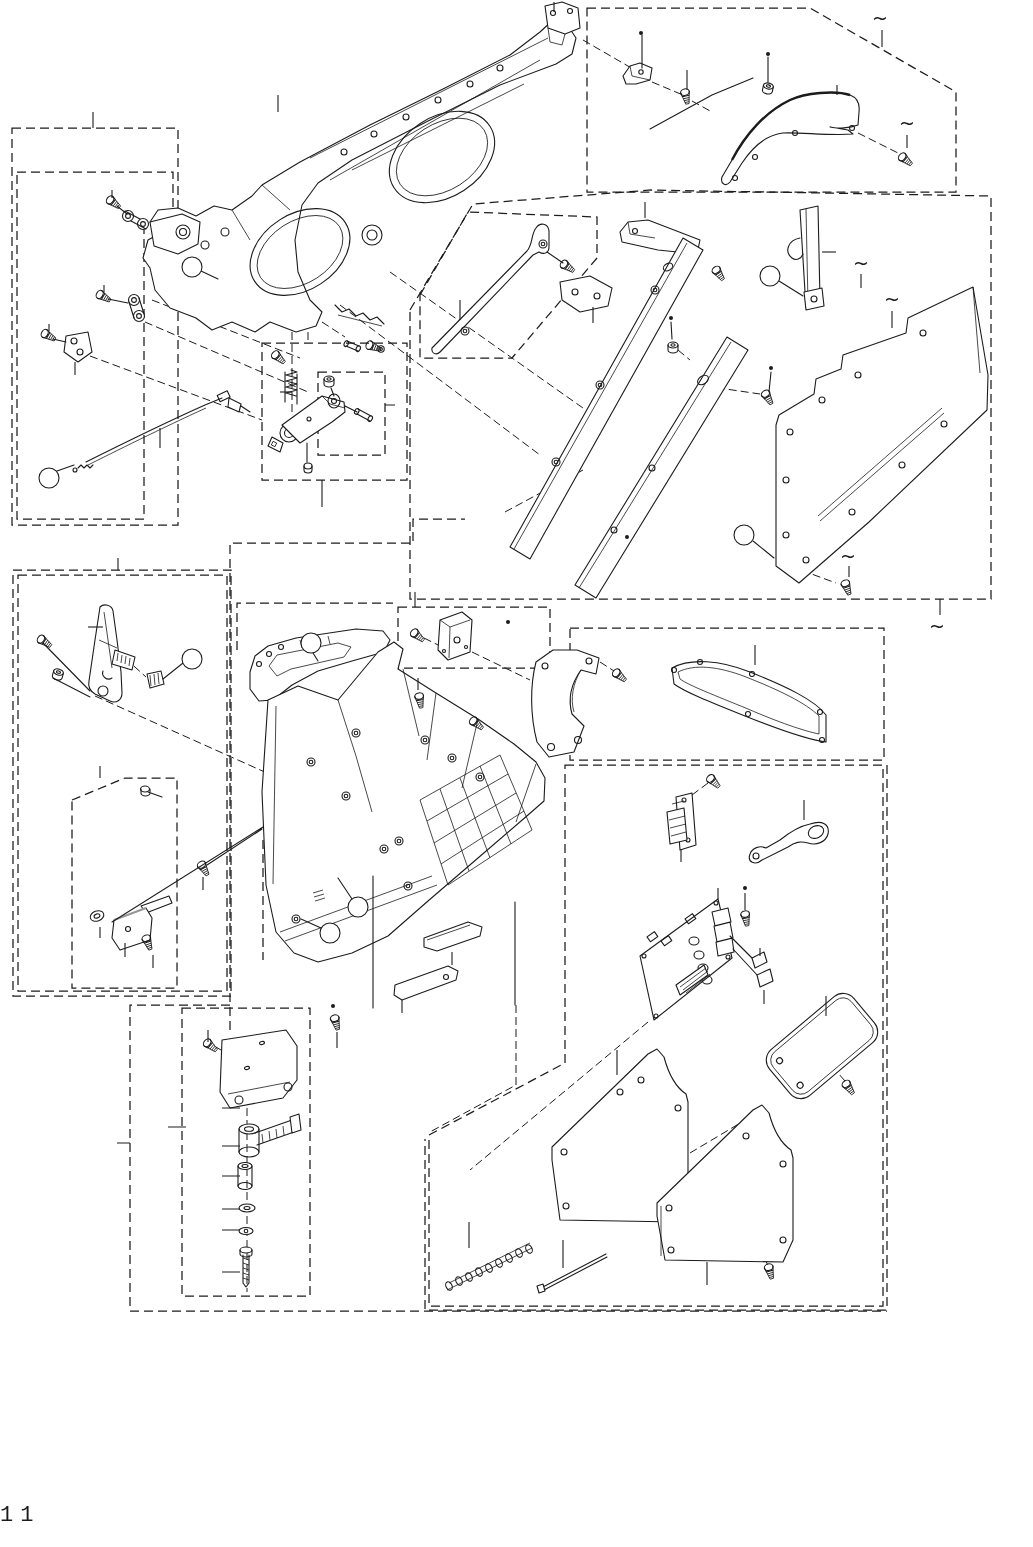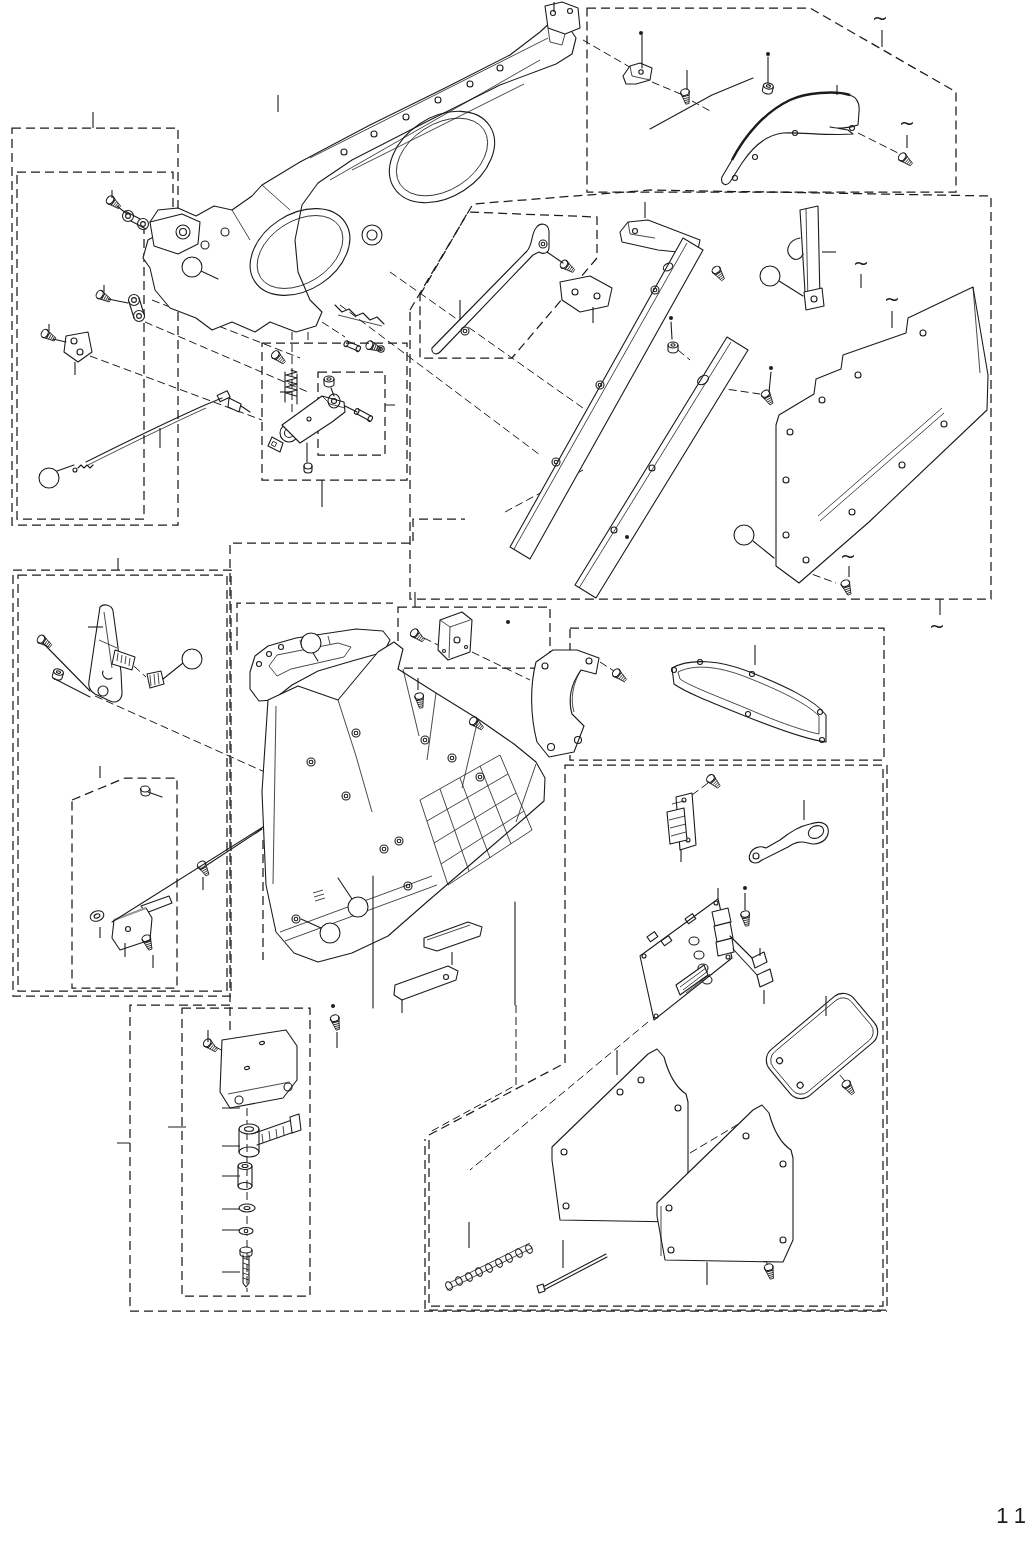--- a/index.html
+++ b/index.html
@@ -1,20 +1,20 @@
 <!DOCTYPE html>
 <html><head>
 <meta charset="utf-8">
 <style>
   html,body{margin:0;padding:0;background:#e8e8e8;}
   .page{position:relative;width:1033px;height:1547px;background:#fff;overflow:hidden;
         font-family:"Liberation Sans",sans-serif;}
   .page svg{position:absolute;left:0;top:0;}
-  .pageno{position:absolute;left:0;top:1503px;width:100%;text-align:right;
-          font-size:22px;letter-spacing:7px;color:#1c1c1c;font-family:Liberation Sans, sans-serif;}
+  .pageno{position:absolute;left:0;top:1503px;width:100%;text-align:left;
+          font-size:22px;letter-spacing:7px;color:#1c1c1c;font-family:Liberation Mono, monospace;}
   
   .ln{stroke:#1c1c1c;stroke-width:1.1;fill:none;stroke-linecap:round;stroke-linejoin:round;}
   .lnW{stroke:#1c1c1c;stroke-width:1.1;fill:#fff;stroke-linejoin:round;}
   .thin{stroke:#1c1c1c;stroke-width:.8;fill:none;}
   .dash{stroke:#1c1c1c;stroke-width:1.25;fill:none;stroke-dasharray:9 5;}
   .dashL{stroke:#1c1c1c;stroke-width:1;fill:none;stroke-dasharray:8 4;}
   .tick{stroke:#1c1c1c;stroke-width:1.1;fill:none;}
   .dot{fill:#1c1c1c;stroke:none;}
   .tilde{font-family:"DejaVu Sans",sans-serif;font-size:19px;fill:#1c1c1c;}
 </style>

